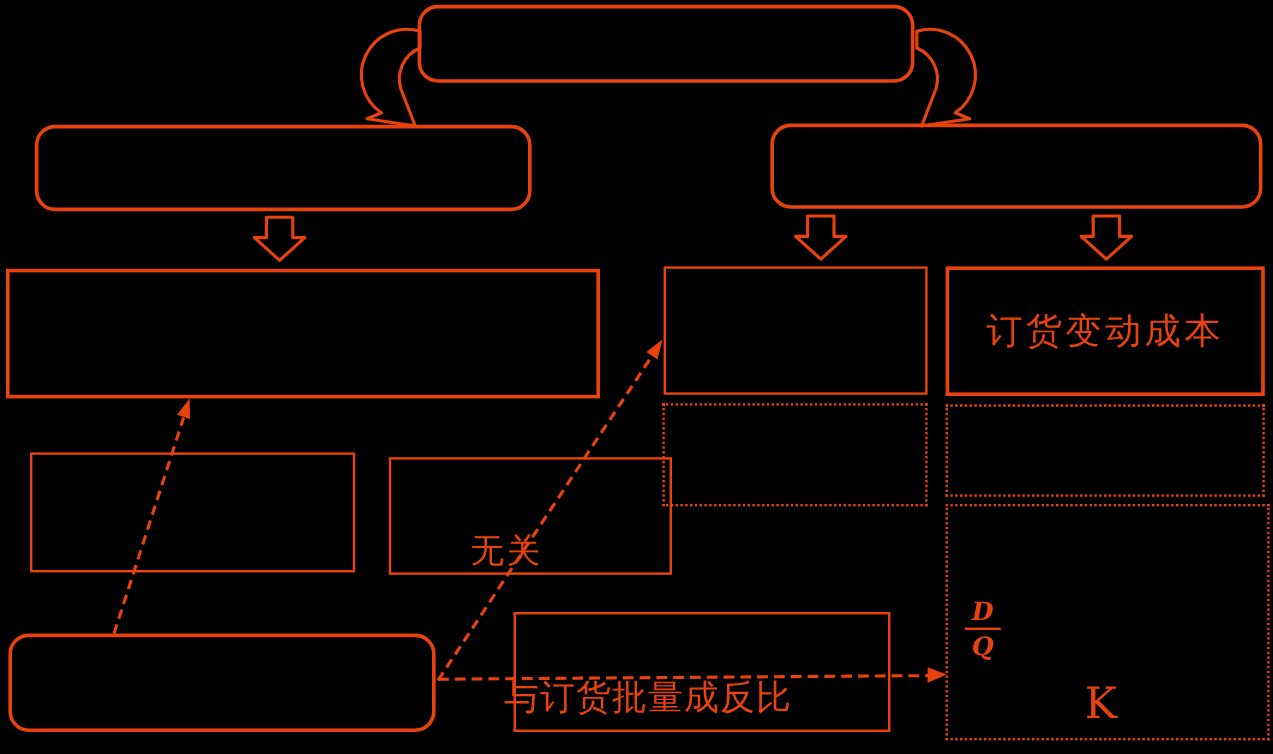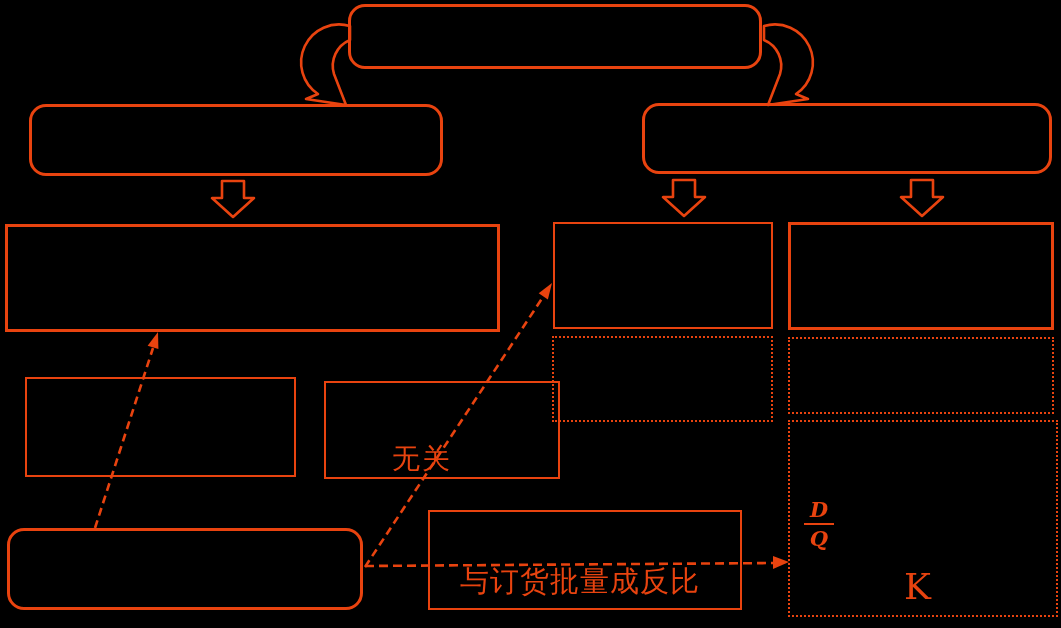--- a/index.html
+++ b/index.html
@@ -36,21 +36,21 @@
     display: flex; align-items: center; justify-content: center;
     font-size: 30px; letter-spacing: 3px;
   }
   #irrelevant-label {
     position: absolute;
     left: 392px; top: 440px;
     font-size: 28px; letter-spacing: 2px;
   }
   #ratio-label {
     position: absolute;
-    left: 460px; top: 562px;
+    left: 420px; top: 562px;
     font-size: 29px; letter-spacing: 1px;
   }
   #fraction {
     position: absolute;
     left: 800px; top: 498px;
     width: 38px;
     text-align: center;
     color: #E8430F;
     font-weight: bold;
     font-style: italic;
@@ -81,20 +81,21 @@
 <div id="canvas">
 
   <div class="box solid3 rounded" style="left:348px; top:4px; width:414px; height:65px;"></div>
 
   <div class="box solid3 rounded" style="left:29px; top:104px; width:414px; height:72px;"></div>
   <div class="box solid3 rounded" style="left:642px; top:103px; width:410px; height:71px;"></div>
 
   <div class="box solid3" style="left:5px; top:224px; width:495px; height:108px;"></div>
   <div class="box solid2" style="left:553px; top:222px; width:220px; height:107px;"></div>
   <div class="box solid3" style="left:788px; top:222px; width:266px; height:108px;"></div>
+  <div id="order-cost-label" class="cjk">订货变动成本</div>
 
   <div class="box dotted2" style="left:552px; top:336px; width:221px; height:86px;"></div>
   <div class="box dotted2" style="left:788px; top:337px; width:266px; height:77px;"></div>
 
   <div class="box solid2" style="left:25px; top:377px; width:271px; height:100px;"></div>
   <div class="box solid2" style="left:324px; top:381px; width:236px; height:98px;"></div>
   <div id="irrelevant-label" class="cjk">无关</div>
 
   <div class="box solid3 rounded" style="left:7px; top:528px; width:356px; height:82px;"></div>
   <div class="box solid2" style="left:428px; top:510px; width:314px; height:100px;"></div>

